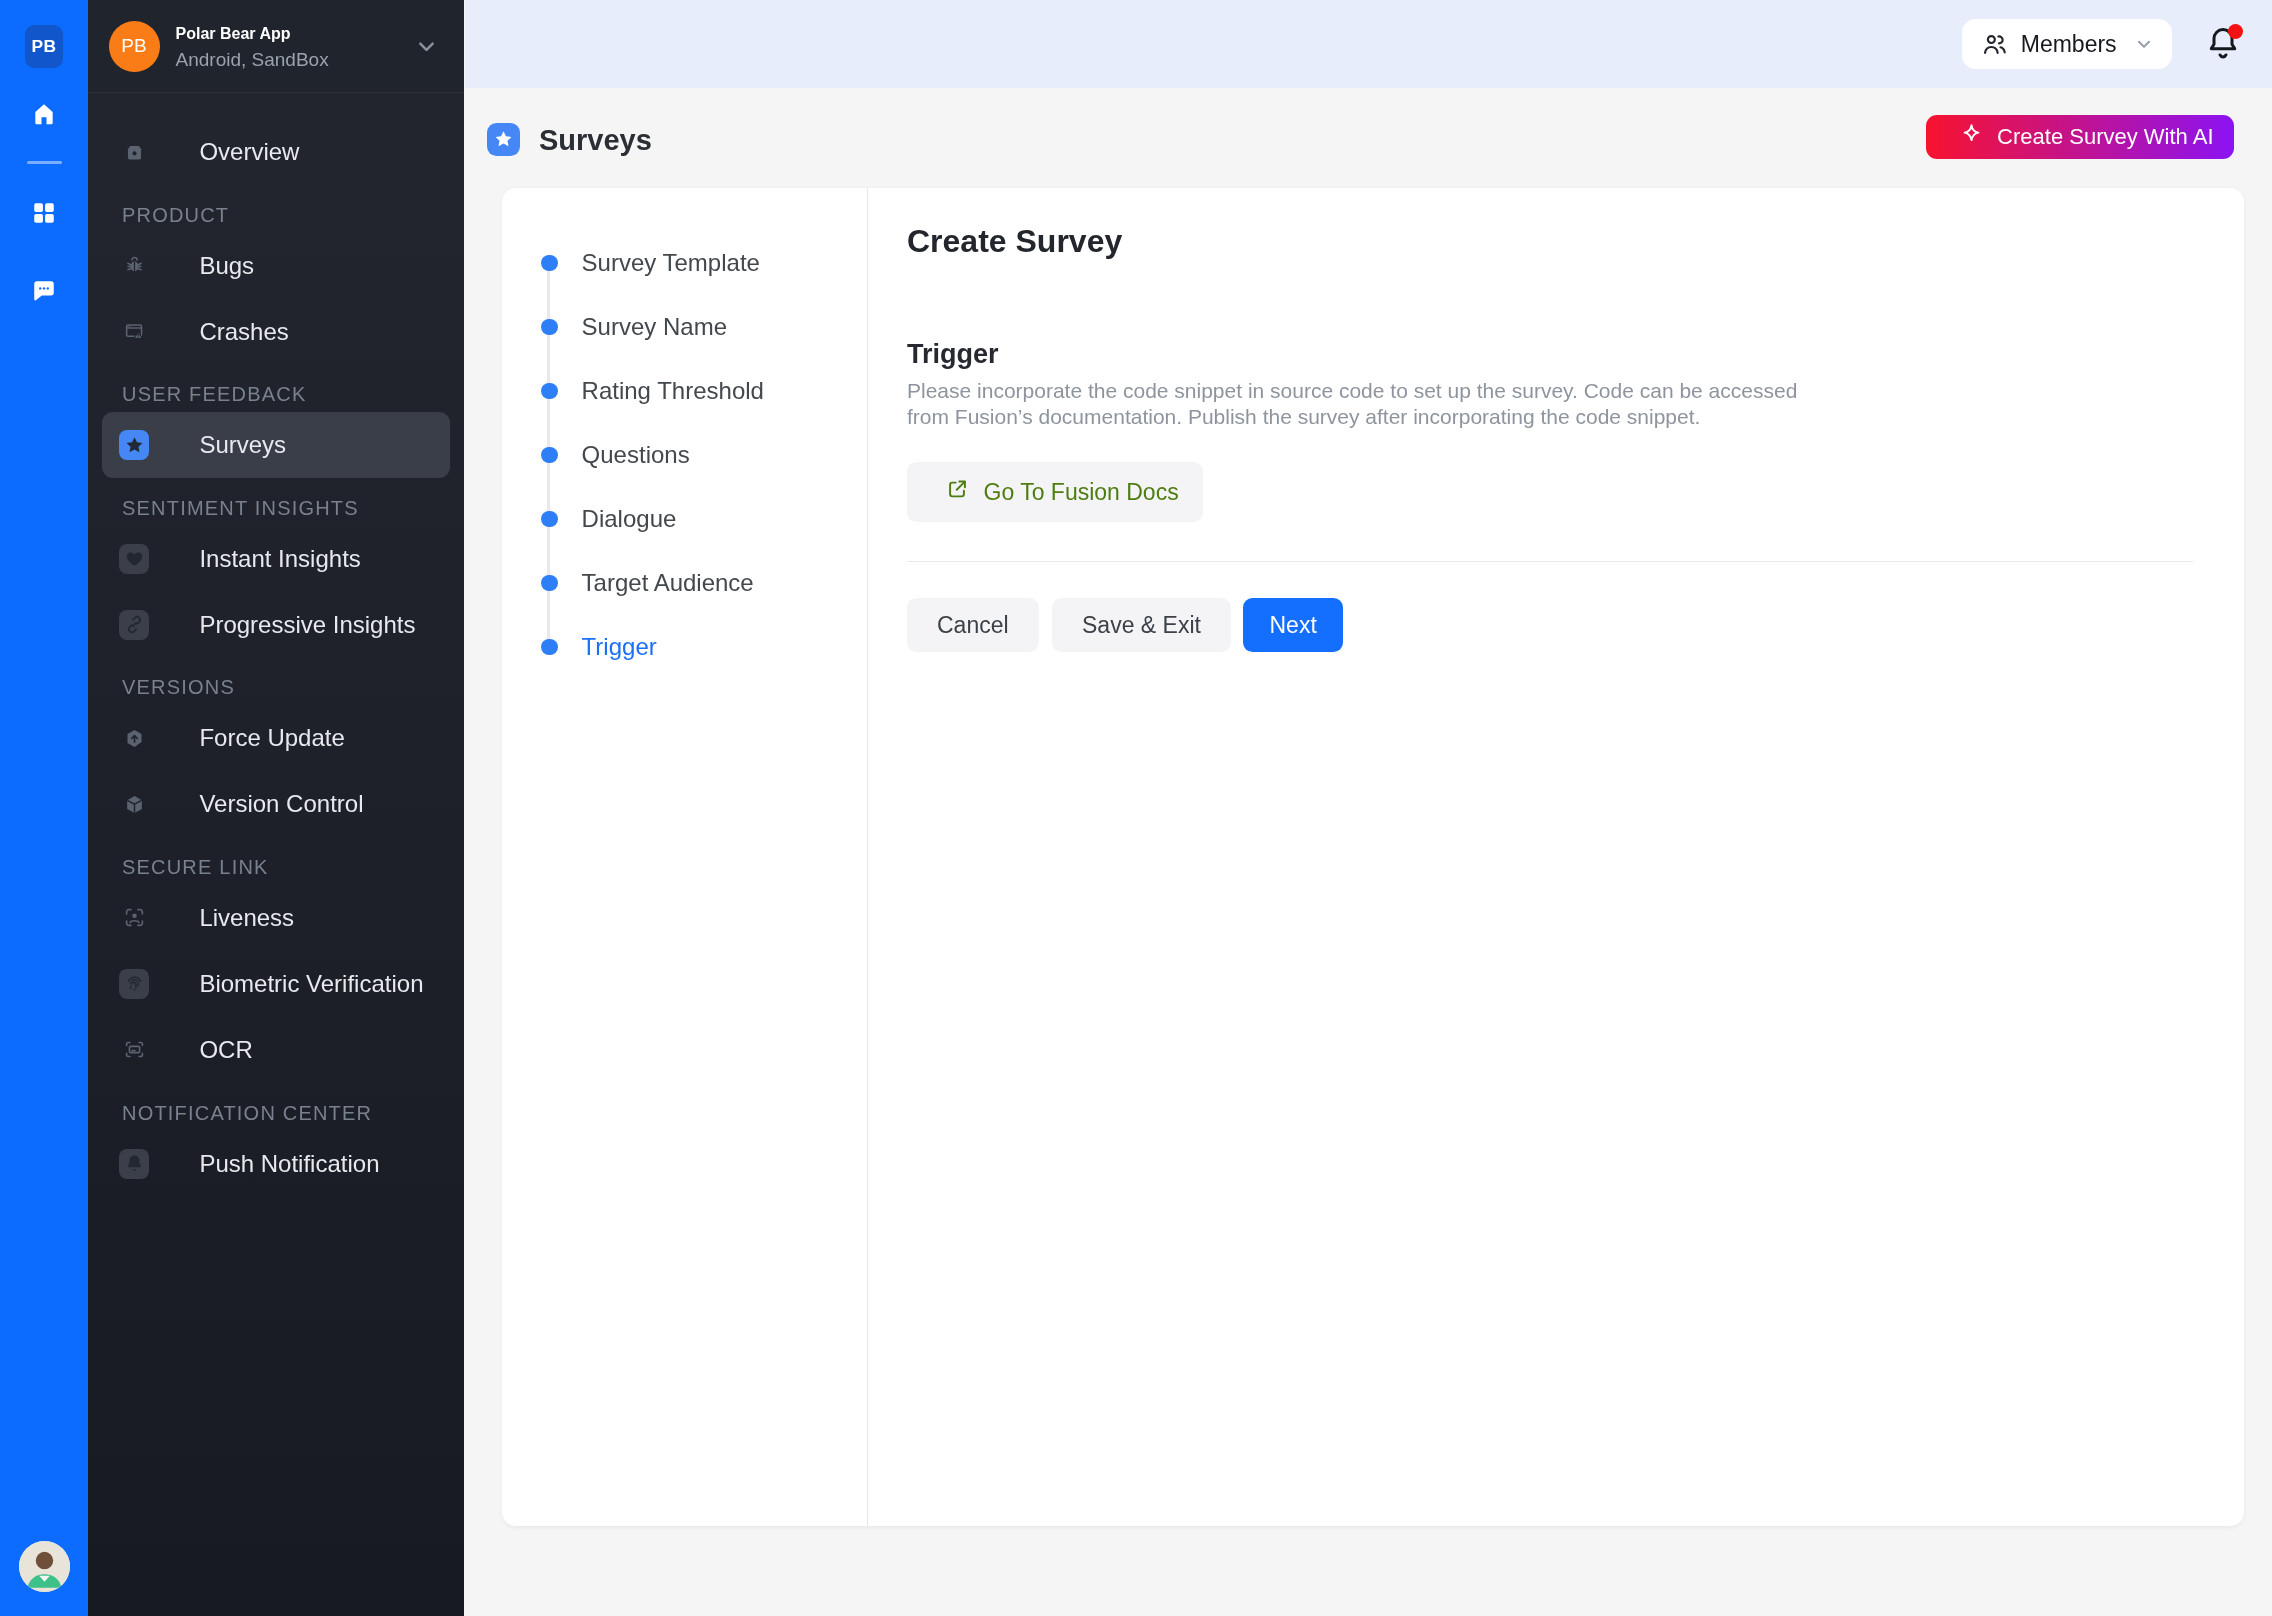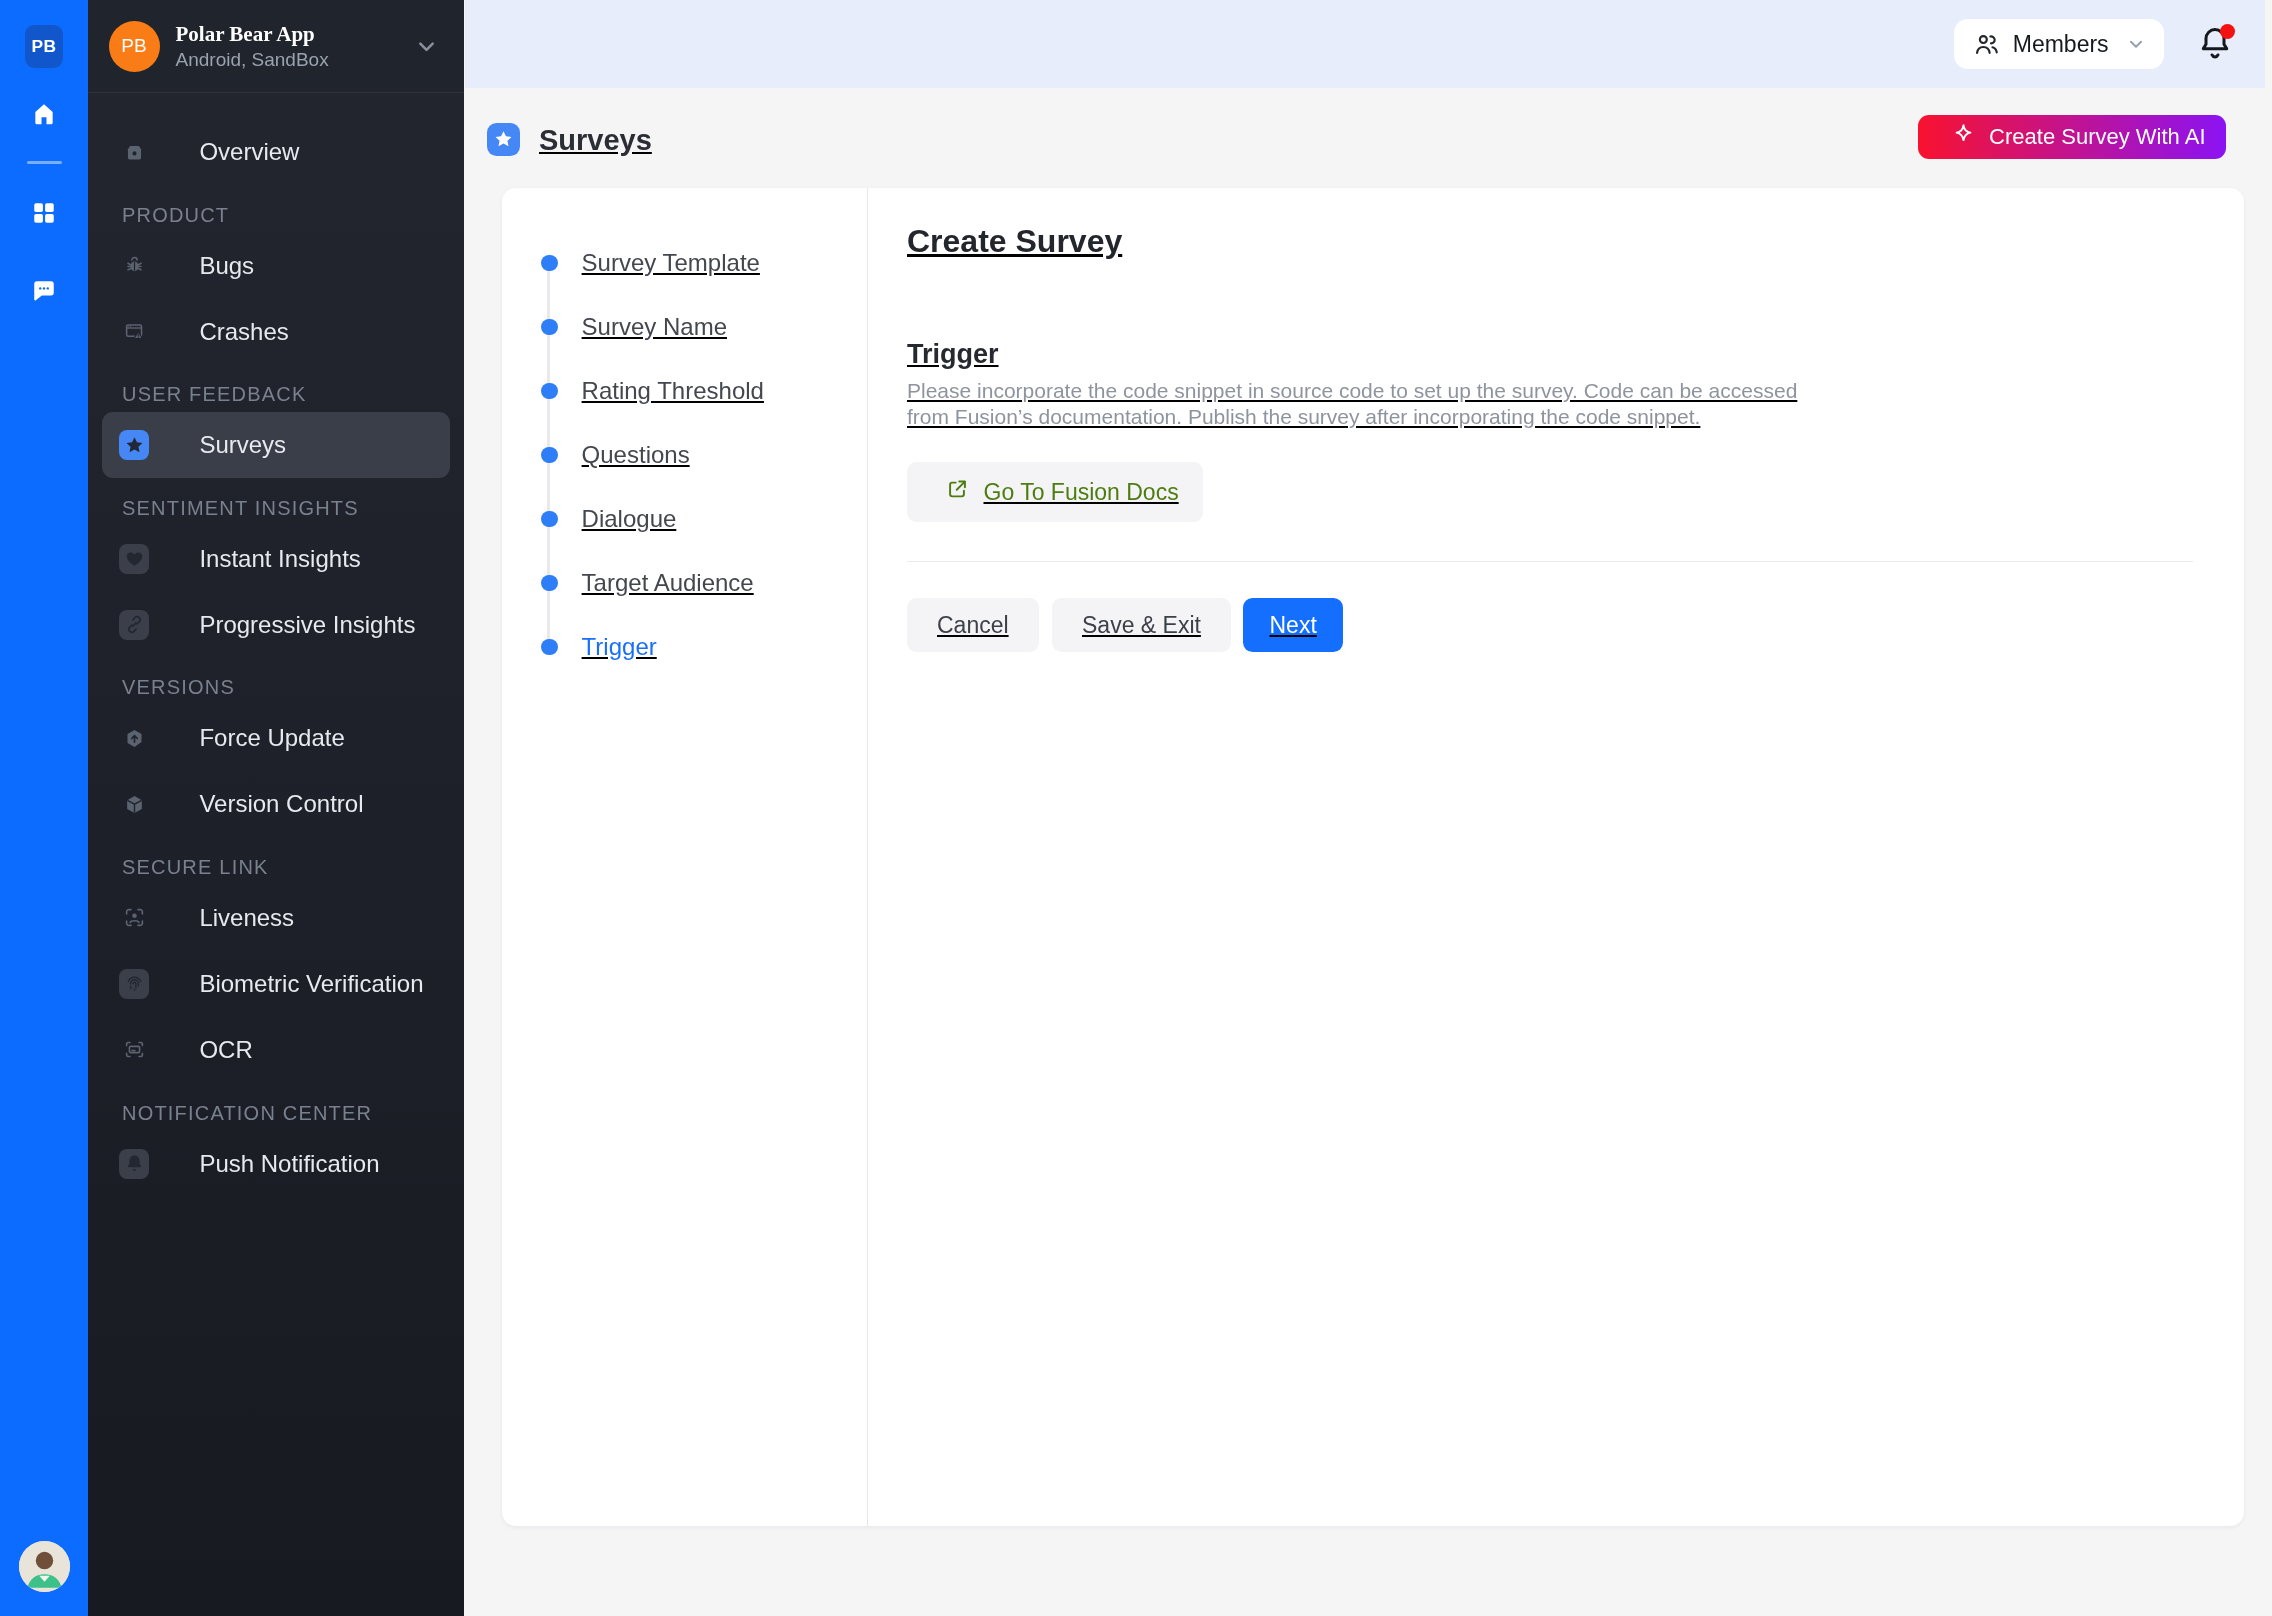--- a/index.html
+++ b/index.html
@@ -23,40 +23,40 @@
   .rail-avatar svg { width:100%; height:100%; }
 
   
   .sidebar { position:absolute; left:88px; top:0; width:376px; height:100%;
           background:linear-gradient(180deg,#23262f 0%, #1d2028 55%, #171a21 100%); z-index:2; }
   .app-switcher { height:93px; display:flex; align-items:center; padding:0 24px 0 20.5px;
           background:#20242c; border-bottom:0.8px solid rgba(255,255,255,.07); cursor:pointer; }
   .app-avatar { width:51px; height:51px; border-radius:50%; background:var(--brand-orange,#f97c16);
           color:#fff; font-size:19px; display:flex; align-items:center; justify-content:center; flex:0 0 auto; }
   .app-meta { margin-left:16px; flex:1; min-width:0; }
-  .app-name { color:#fff; font-size:21px; font-weight:bold; line-height:28px;font-family:Liberation Serif, serif; }
+  .app-name { color:#fff; font-size:16px; font-weight:bold; line-height:28px; }
   .app-sub { color:#9aa2ae; font-size:19px; line-height:24px; }
   .app-chevron { color:#8b919c; width:27px; height:27px; flex:0 0 auto; }
   .app-chevron svg { width:27px; height:27px; }
 
   .nav { padding:26px 14px 0 14px; }
   .nav-section-label { padding:0 0 0 20px; margin-top:12.6px; height:35px; line-height:35px;
           color:#79818e; font-size:20px; letter-spacing:1.2px; }
   .nav-item { height:66px; display:flex; align-items:center; padding:0 9.5px 0 17.4px;
           border-radius:11px; cursor:pointer;gap:24px; }
   .nav-item.active { background:#3a3e48; }
   .nav-icon { width:30px; height:30px; border-radius:8px; display:flex; align-items:center;
           justify-content:center; color:#5b London6270; color:#5b6270; flex:0 0 auto; --cut:#20242c; }
   .nav-icon svg { width:21px; height:21px; }
   .nav-icon.boxed { background:#3a3f4a; color:#23272f; --cut:#3a3f4a; }
   .nav-item.active .nav-icon { background:var(--accent-blue,#4587f5); color:#222835; --cut:#4587f5; }
   .nav-label { margin-left:26px; color:#e7e9ee; font-size:24px; white-space:nowrap; }
 
   
-  .content { position:absolute; left:465px; top:0; right:8px; height:100%; background:#f5f5f6;text-decoration:underline; }
+  .content { position:absolute; left:465px; top:0; right:0; height:100%; background:#f5f5f6; }
   .topbar { height:88px; background:#e7edfb; position:relative; }
   .members-btn { position:absolute; top:19px; right:101px; height:50px; min-width:196px;
           background:#fff; border-radius:14px; display:flex; align-items:center;
           padding:0 17.4px 0 19px; cursor:pointer; }
   .members-btn .ppl { width:27px; height:27px; color:#23262d; }
   .members-btn .ppl svg { width:27px; height:27px; }
   .members-label { margin-left:12.6px; font-size:23px; color:#16191f; }
   .members-chevron { margin-left:16px; width:22px; height:22px; color:#9aa0ab; }
   .members-chevron svg { width:22px; height:22px; }
   .bell-btn { position:absolute; top:26px; right:32px; width:36px; height:36px; color:#15181e; cursor:pointer; }

